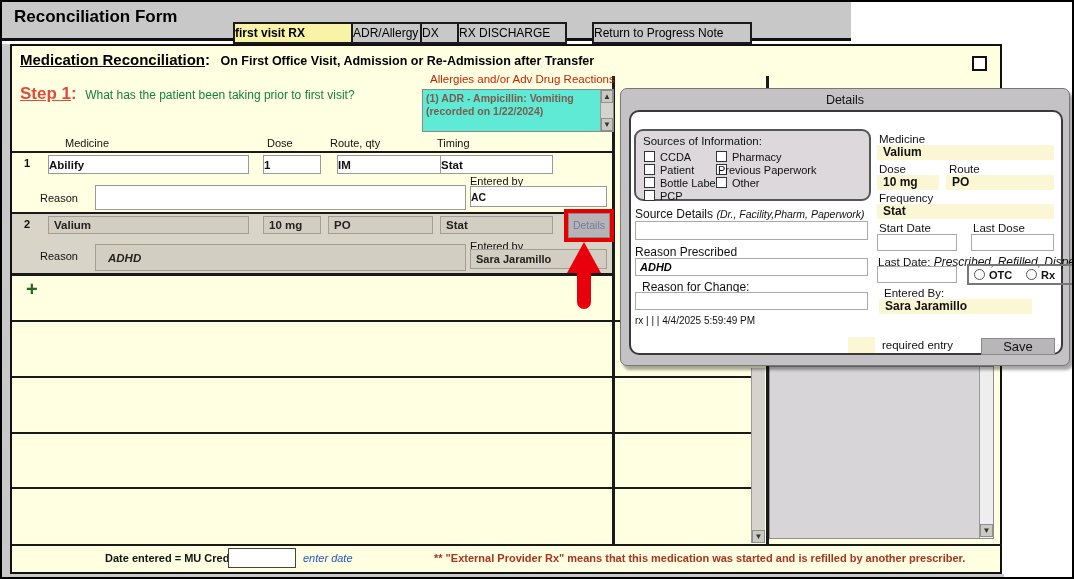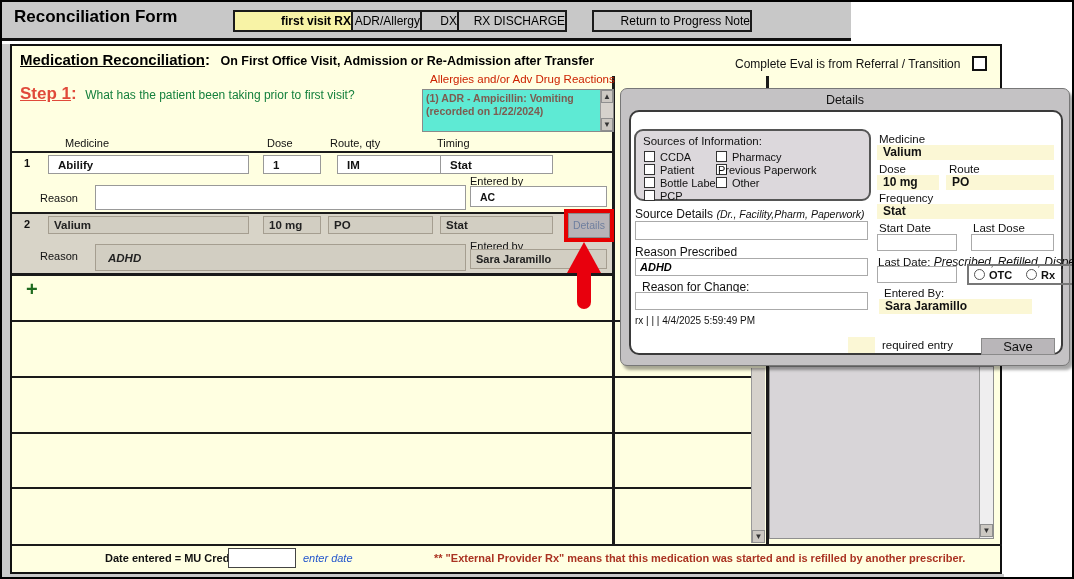--- a/index.html
+++ b/index.html
@@ -3,30 +3,30 @@
 <meta charset="utf-8">
 <style>
   *{margin:0;padding:0;box-sizing:border-box}
   body{background:#888;font-family:"Liberation Sans",sans-serif}
   .screen{position:relative;width:1074px;height:579px;background:#fff;overflow:hidden;font-family:"Liberation Sans",sans-serif}
   .abs{position:absolute}
   .page-border{position:absolute;inset:0;border:2px solid #000;z-index:99;pointer-events:none}
   
   .header{position:absolute;left:0;top:0;width:851px;height:41px;background:#c8c8c8;border-bottom:3px solid #101010}
   .win-title{position:absolute;left:14px;top:7px;font-size:17px;font-weight:bold;color:#000}
-  .tab{position:absolute;top:10px;height:22px;border:2px solid #1a1a1a;background:#c8c8c8;font-size:12px;color:#000;text-align:right;line-height:18px;cursor:pointer}
+  .tab{position:absolute;top:22px;height:22px;border:2px solid #1a1a1a;background:#c8c8c8;font-size:12px;color:#000;text-align:left;line-height:18px;cursor:pointer}
   .tab.active{background:#f8f3a6;font-weight:bold}
   
   .form-area{position:absolute;left:10px;top:44px;width:992px;height:530px;background:#ffffe1;border:2px solid #111;z-index:0}
   .left-strip{position:absolute;left:0;top:44px;width:10px;height:535px;background:#c8c8c8}
   .bottom-strip{position:absolute;left:0;top:574px;width:1004px;height:5px;background:#c8c8c8}
   .lbl{position:absolute;font-size:11px;color:#111}
   .hline{position:absolute;height:2px;background:#1a1a1a;z-index:5}
   .vline{position:absolute;width:3px;background:#1a1a1a;z-index:5}
-  .inp{position:absolute;background:#fff;border:1px solid #999;font-family:"Liberation Sans",sans-serif;font-size:11.5px;font-weight:bold;color:#111;padding:0 9px;z-index:10}
+  .inp{position:absolute;background:#fff;border:1px solid #999;font-family:"Liberation Sans",sans-serif;font-size:11.5px;font-weight:bold;color:#111;padding:0 0;z-index:10}
   .ginp{position:absolute;background:#d2cec2;border:1px solid #a59e90;font-family:"Liberation Sans",sans-serif;font-size:11.5px;font-weight:bold;color:#222;padding:0 5px;z-index:10}
   .row2-bg{position:absolute;left:12px;top:213px;width:602px;height:61px;background:#d8d4c8;z-index:1}
   .adr-box{position:absolute;left:422px;top:89px;width:192px;height:43px;background:#5eead4;border:1px solid #8a8a8a;z-index:10}
   .adr-text{position:absolute;left:3px;top:2px;width:160px;font-size:10.5px;font-weight:bold;color:#7d5c50;line-height:13px}
   .sbar{position:absolute;background:#d6d2cc;border-left:1px solid #9a9a9a;z-index:12}
   .sbtn{position:absolute;left:0;width:100%;height:13px;background:#ccc8c2;border:1px solid #8f8f8f;font-size:8px;color:#333;text-align:center;line-height:11px;cursor:pointer}
   .plus{position:absolute;left:26px;top:278px;font-size:20px;font-weight:bold;color:#1f6b1f;cursor:pointer;z-index:10}
   
   .popup{position:absolute;left:620px;top:88px;width:450px;height:278px;background:#c4c2c4;border:1px solid #777;border-radius:7px;box-shadow:3px 4px 3px rgba(0,0,0,.35);z-index:50}
   .popup-title{position:absolute;left:0;top:4px;width:100%;text-align:center;font-size:12.5px;color:#111}
@@ -62,21 +62,20 @@
 
   <div class="left-strip"></div>
   <div class="bottom-strip"></div>
   <div class="form-area"></div>
 
   <div class="abs" style="left:20px;top:51px;z-index:10;white-space:nowrap">
     <span style="font-size:15px;font-weight:bold;text-decoration:underline">Medication Reconciliation</span><span style="font-size:15px;font-weight:bold">:</span>
     <span style="font-size:12.5px;font-weight:bold;margin-left:6px">On First Office Visit, Admission or Re-Admission after Transfer</span>
   </div>
 
-  <div class="lbl" style="left:735px;top:57px;font-size:12px;z-index:10">Complete Eval is from Referral / Transition</div>
   <div class="abs" style="left:972px;top:56px;width:15px;height:15px;background:#fff;border:2px solid #111;z-index:10;cursor:pointer"></div>
 
   <div class="lbl" style="left:430px;top:73px;font-size:11.5px;color:#cc2200;z-index:10">Allergies and/or Adv Drug Reactions</div>
 
   <div class="abs" style="left:20px;top:84px;z-index:10;white-space:nowrap">
     <span style="font-size:17px;font-weight:bold;color:#e04a3a;text-decoration:underline">Step 1</span><span style="font-size:17px;font-weight:bold;color:#e04a3a">:</span>
     <span style="font-size:12px;color:#15803d;margin-left:4px">What has the patient been taking prior to first visit?</span>
   </div>
 
   <div class="adr-box">

